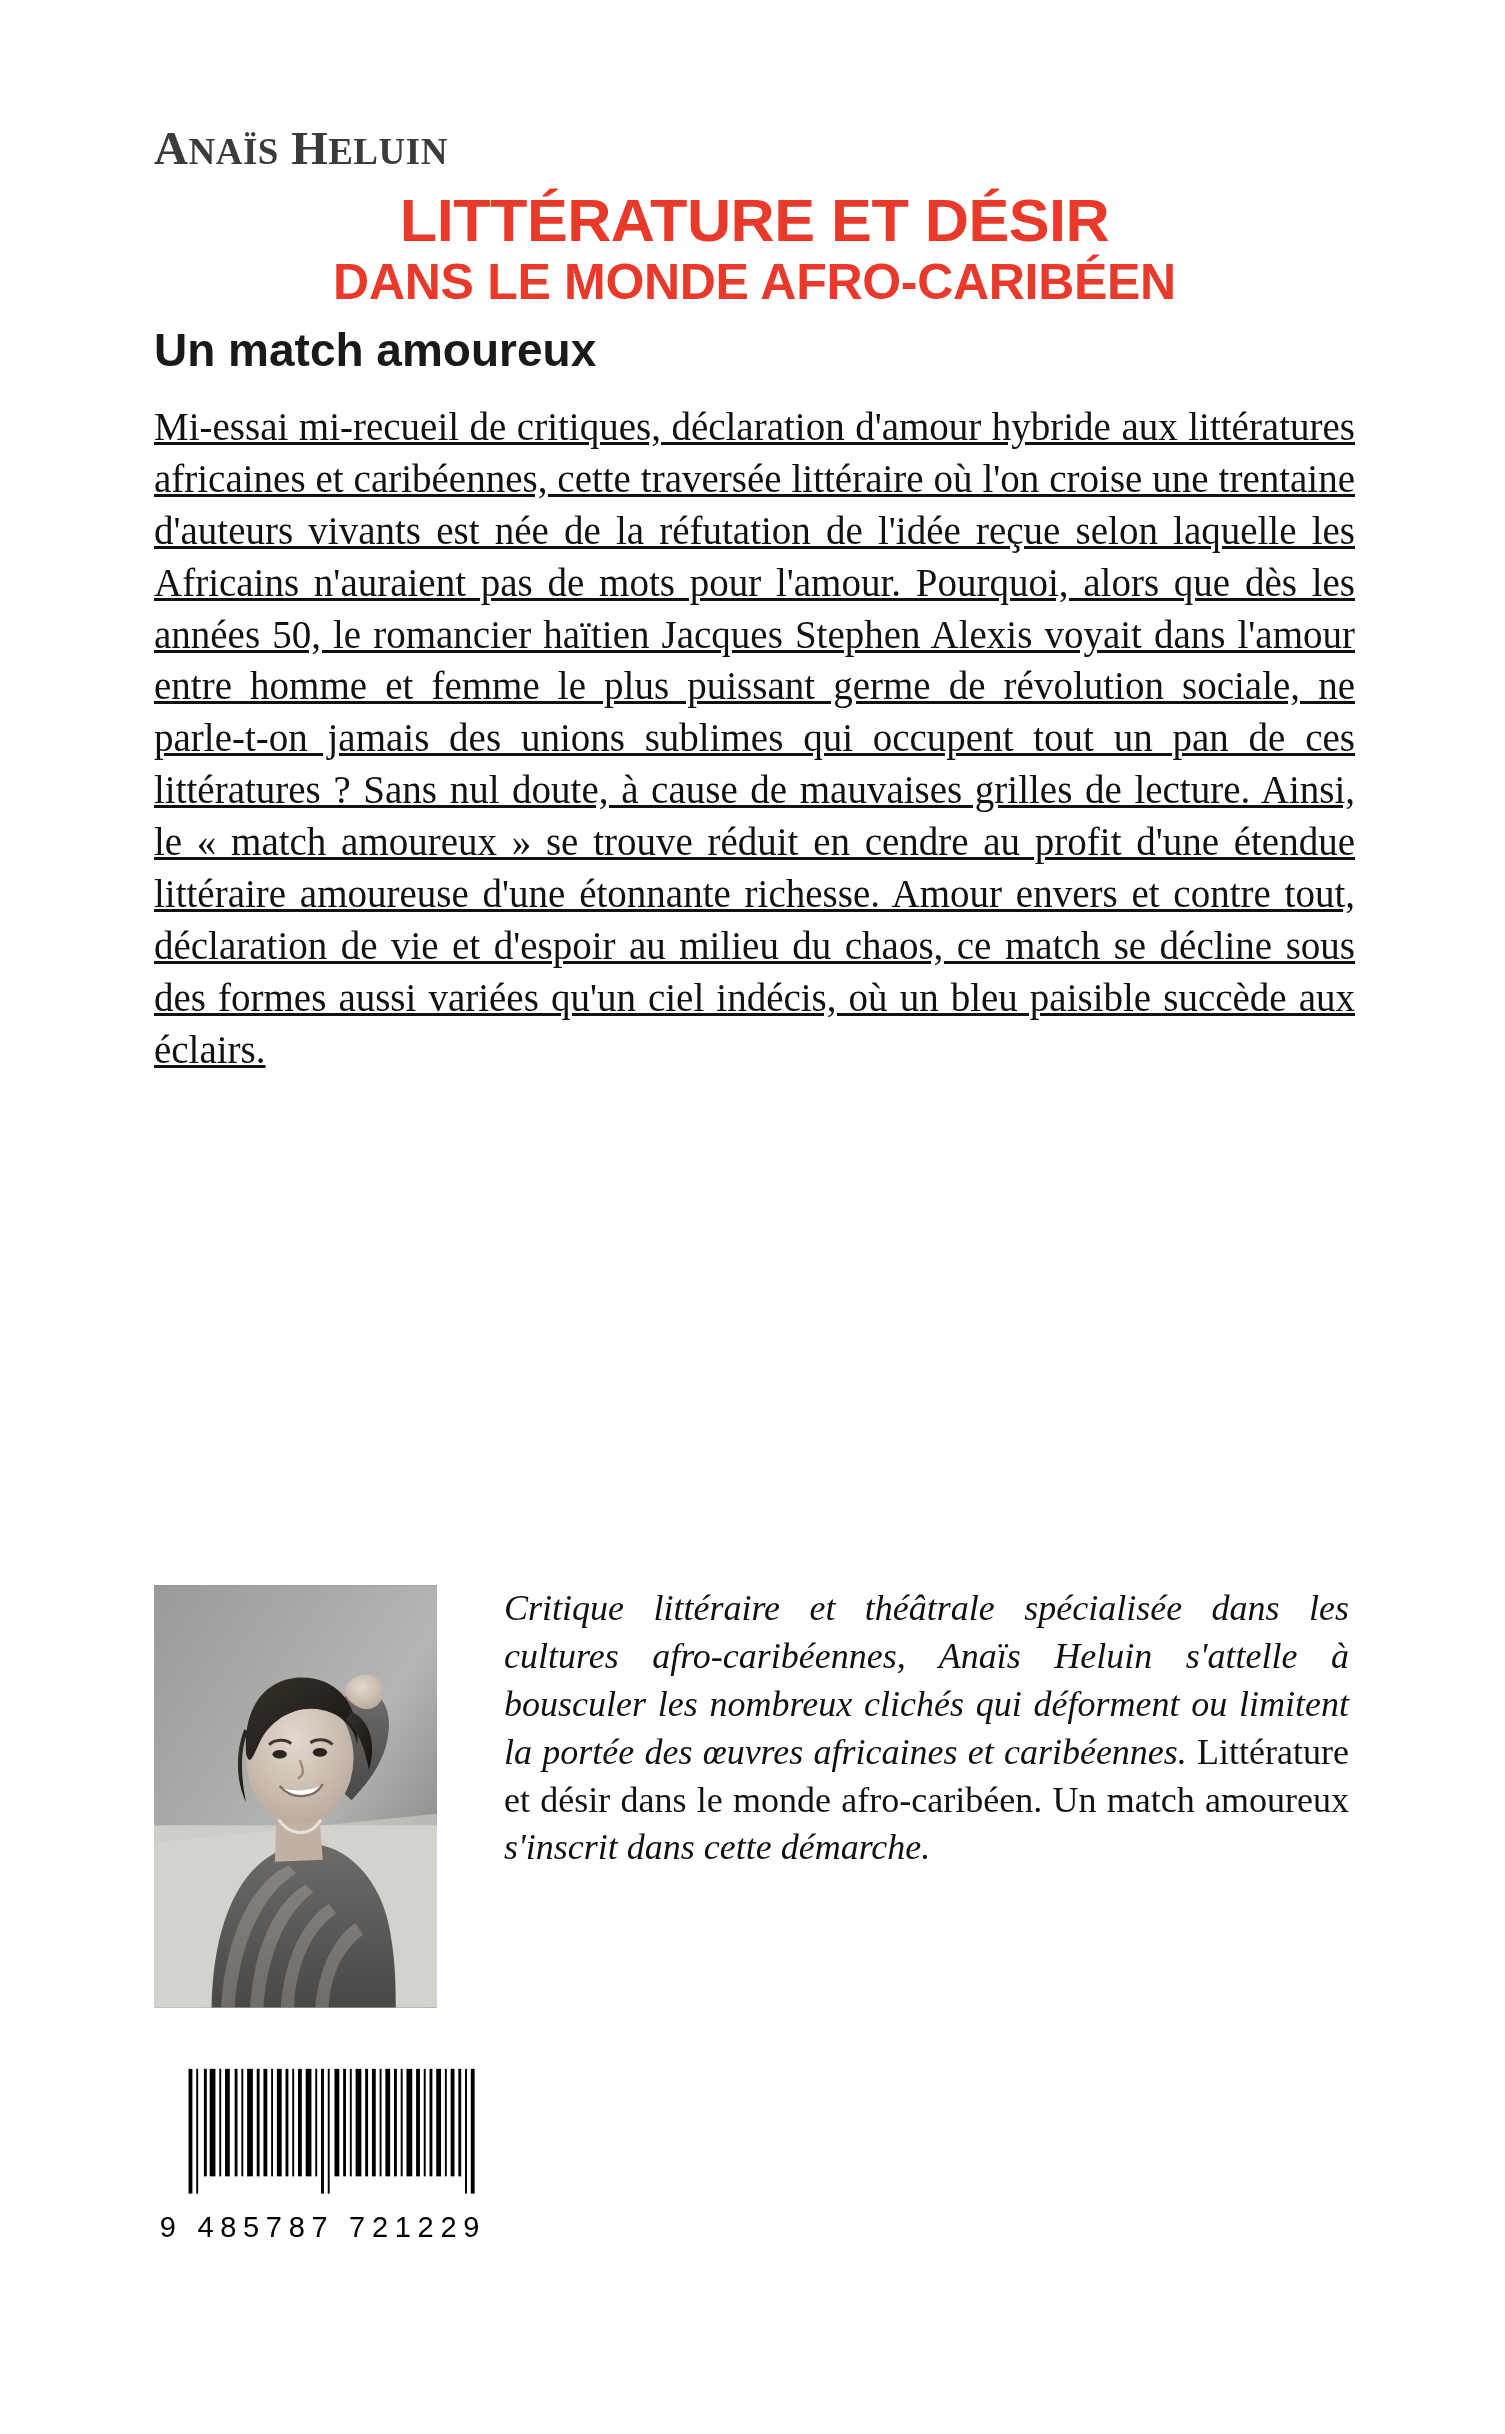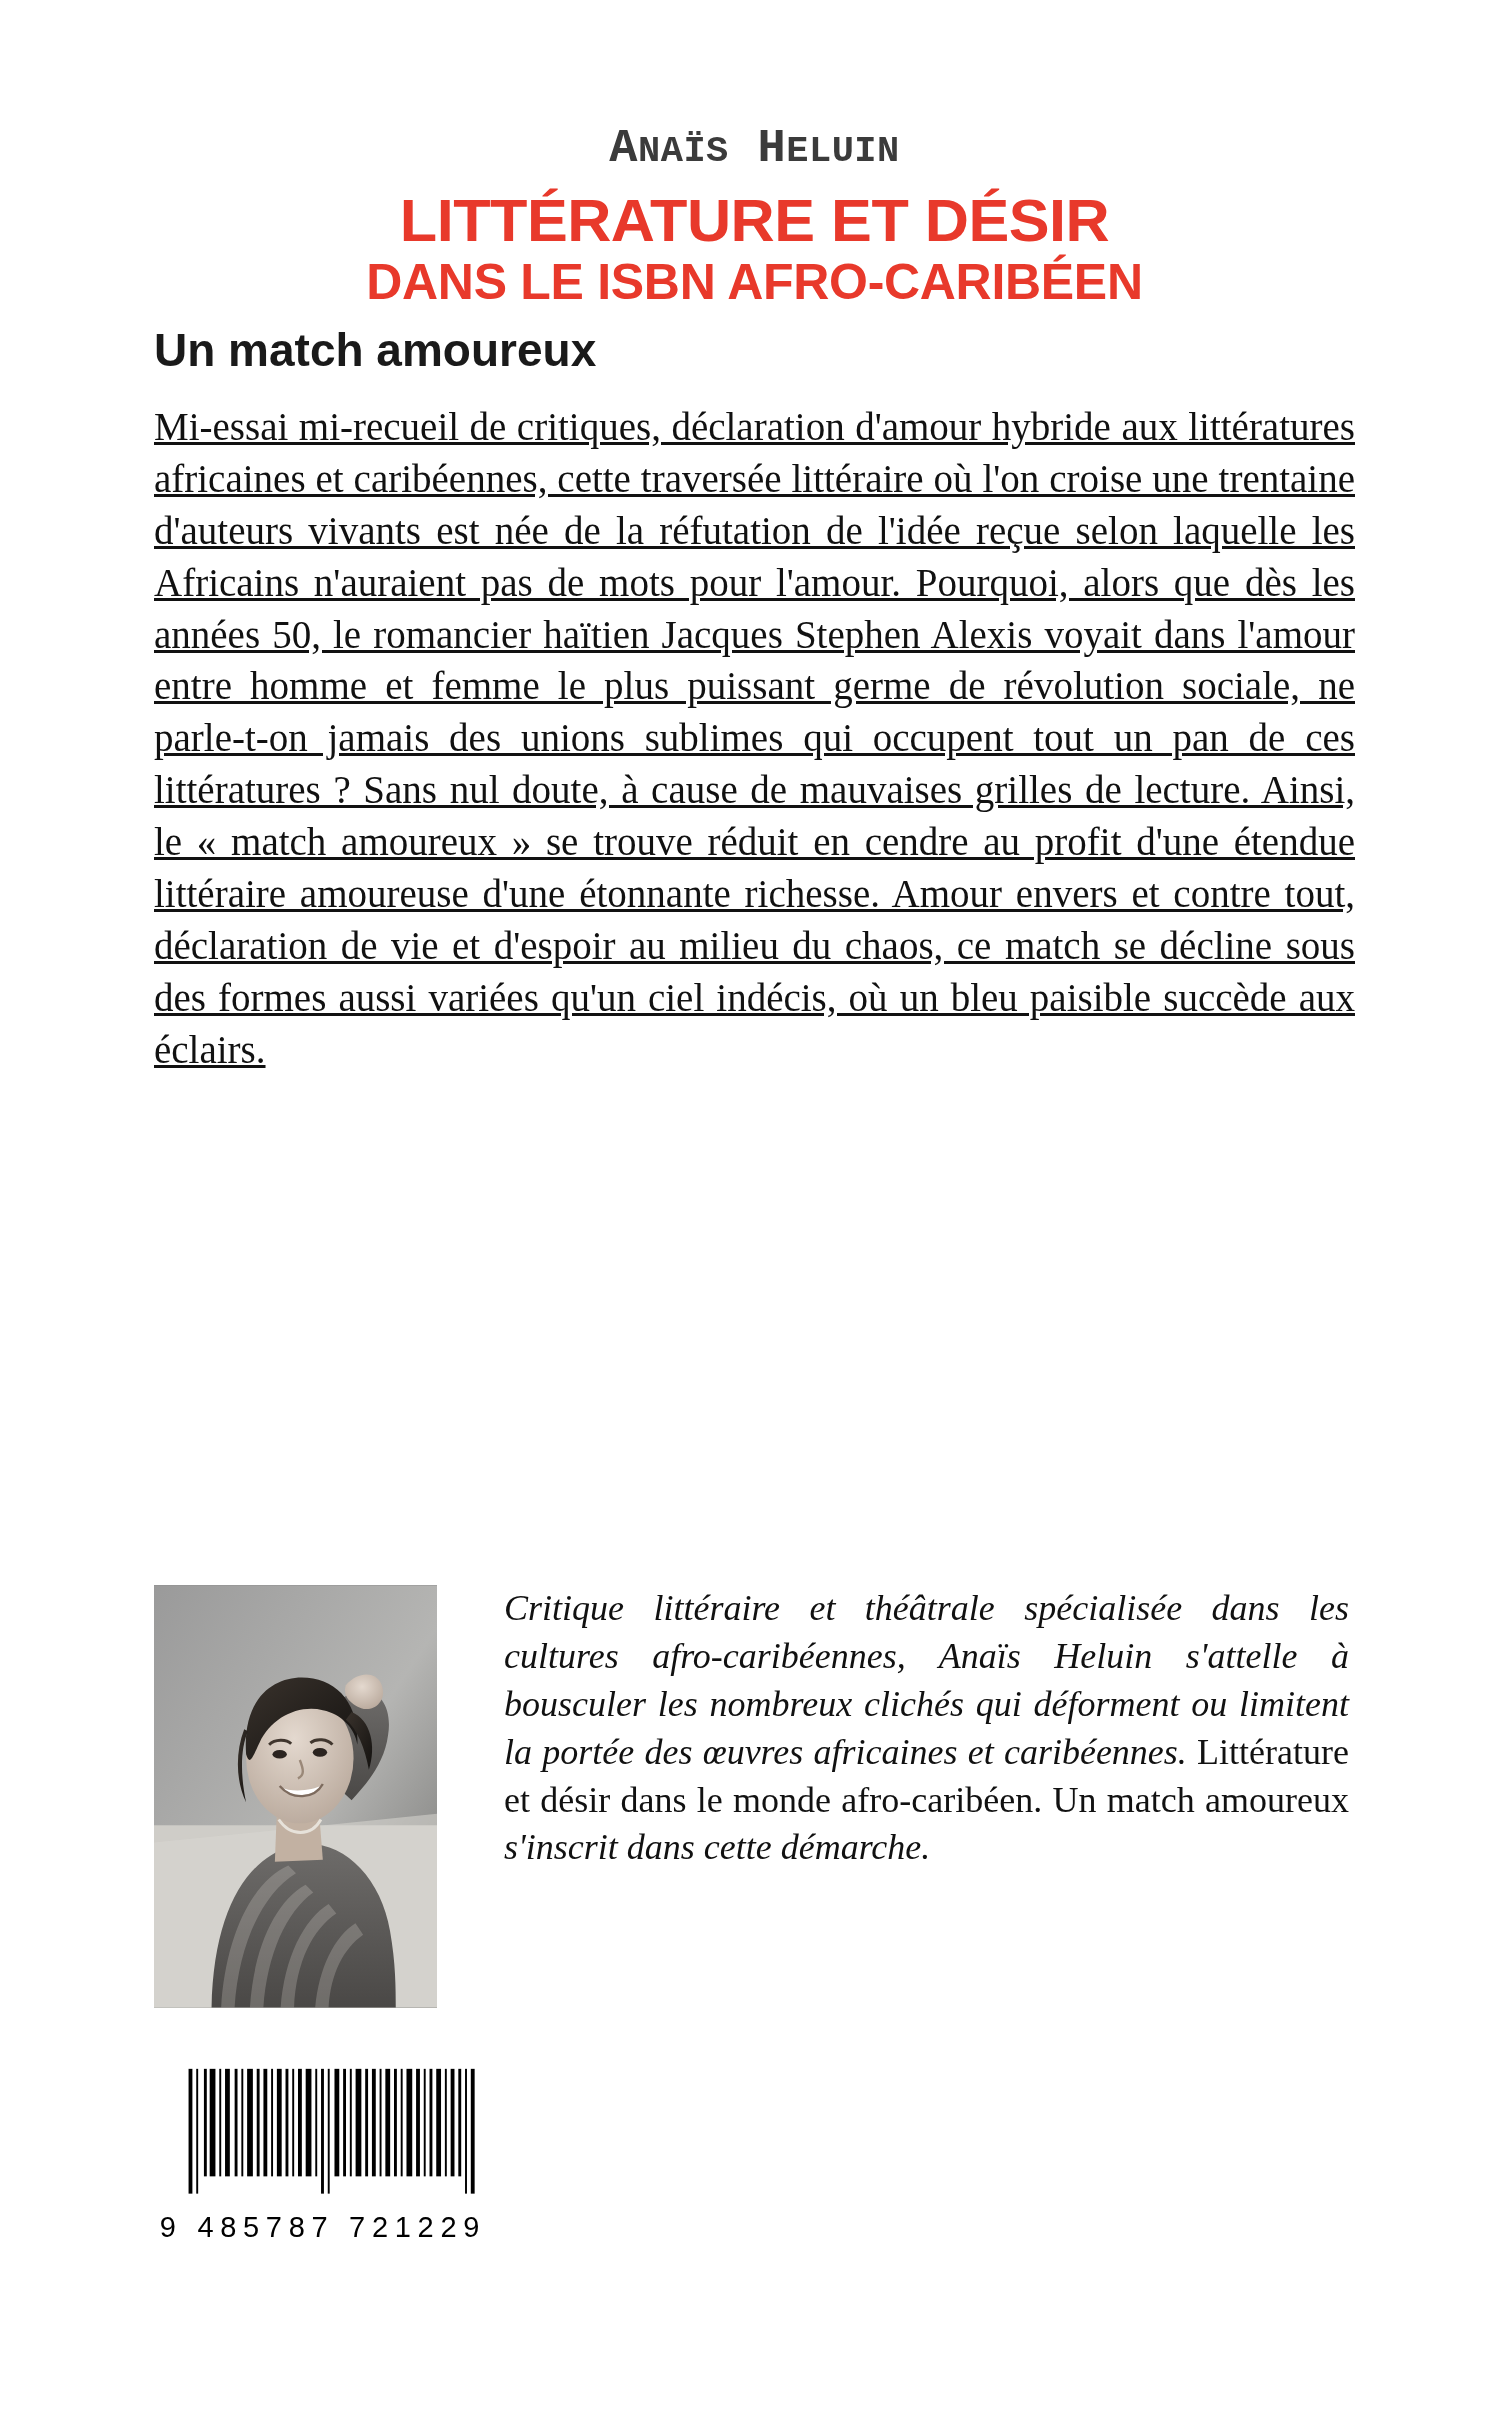--- a/index.html
+++ b/index.html
@@ -24,22 +24,22 @@
   }
   .content {
     position: absolute;
     left: 154px;
     top: 125px;
     width: 1201px;
   }
 
   
   .author {
-    text-align: center;
-    font-family: Liberation Mono, monospace;
+    text-align: left;
+    font-family: Liberation Serif, serif;
     font-weight: bold;
     color: #3b3b3b;
     font-size: 47px;
     letter-spacing: 0.5px;
     margin: 0 0 17.3px 0;
     line-height: 1.0;
   }
   .title-main {
     text-align: center;
     font-family: "Liberation Sans", sans-serif;
@@ -163,21 +163,21 @@
 
 <div class="page">
 
   <div class="content">
 
     <div class="author">
       <span><span style="font-size:47px">A</span><span style="font-size:37px">NAÏS</span><span style="font-size:47px"> H</span><span style="font-size:37px">ELUIN</span></span>
     </div>
 
     <div class="title-main">LITTÉRATURE ET DÉSIR</div>
-    <div class="title-sub">DANS LE ISBN AFRO-CARIBÉEN</div>
+    <div class="title-sub">DANS LE MONDE AFRO-CARIBÉEN</div>
     <div class="subtitle">Un match amoureux</div>
 
     <p class="blurb">Mi-essai mi-recueil de critiques, déclaration d'amour hybride aux littératures africaines et caribéennes, cette traversée littéraire où l'on croise une trentaine d'auteurs vivants est née de la réfutation de l'idée reçue selon laquelle les Africains n'auraient pas de mots pour l'amour. Pourquoi, alors que dès les années 50, le romancier haïtien Jacques Stephen Alexis voyait dans l'amour entre homme et femme le plus puissant germe de révolution sociale, ne parle-t-on jamais des unions sublimes qui occupent tout un pan de ces littératures ? Sans nul doute, à cause de mauvaises grilles de lecture. Ainsi, le « match amoureux » se trouve réduit en cendre au profit d'une étendue littéraire amoureuse d'une étonnante richesse. Amour envers et contre tout, déclaration de vie et d'espoir au milieu du chaos, ce match se décline sous des formes aussi variées qu'un ciel indécis, où un bleu paisible succède aux éclairs.</p>
   </div>
 
   <div class="bio-row">
 
     <div class="portrait">
       <svg width="283" height="423" viewBox="0 0 295 440">
         <defs>

